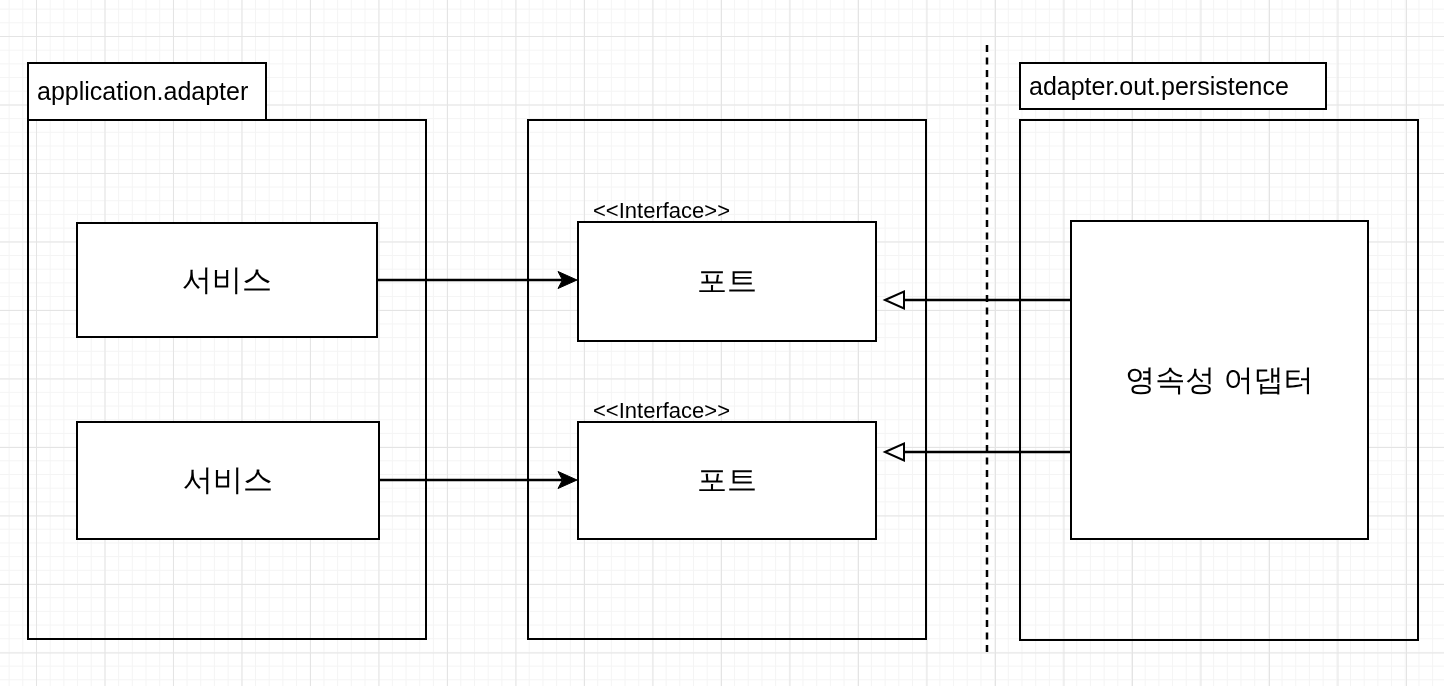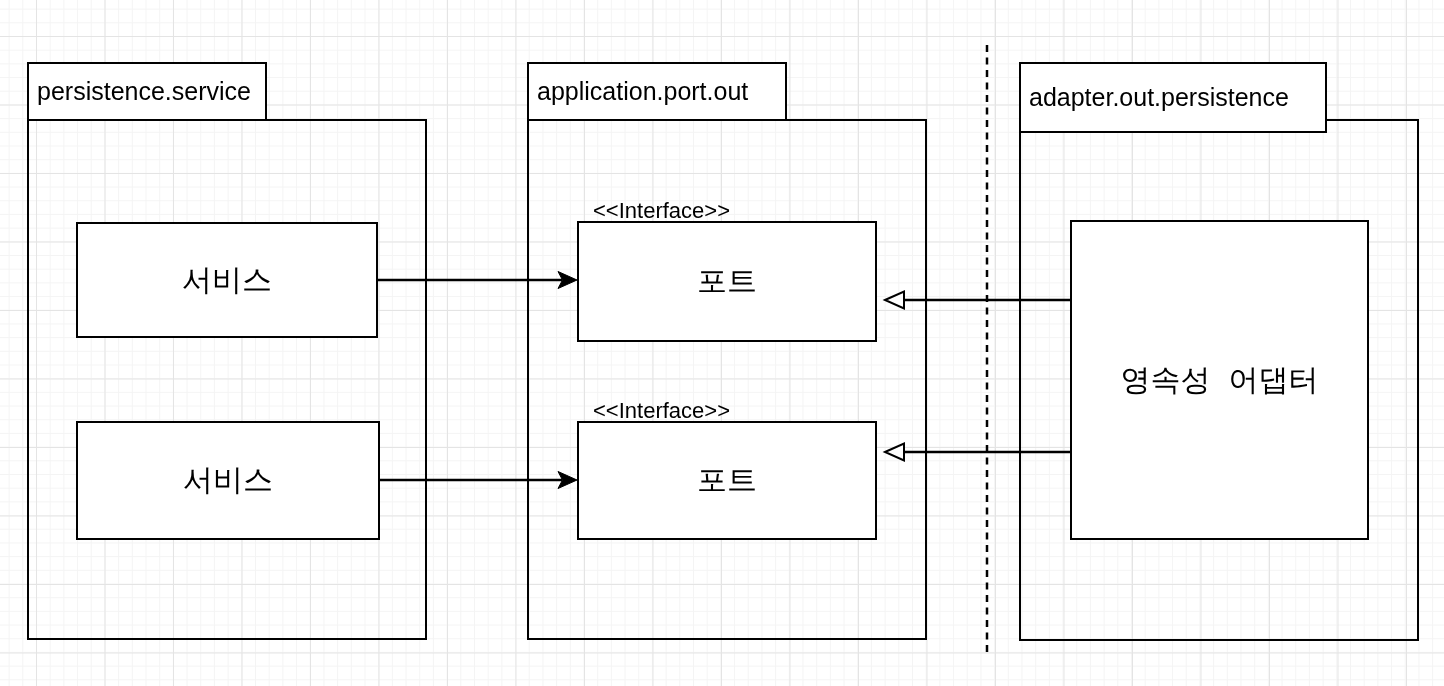--- a/index.html
+++ b/index.html
@@ -62,44 +62,41 @@
     width: 1444px; height: 686px;
     z-index: 2;
   }
   
   .tab-1  { left: 27px;  top: 62px; width: 240px; height: 59px; }
   .body-1 { left: 27px;  top: 118.5px; width: 400px; height: 521px; }
   
   .tab-2  { left: 527px; top: 62px; width: 260px; height: 59px; }
   .body-2 { left: 527px; top: 118.5px; width: 400px; height: 521px; }
   
-  .tab-3  { left: 1019px; top: 62px; width: 308px; height: 71px; }
+  .tab-3  { left: 1019px; top: 62px; width: 308px; height: 48px; }
   .body-3 { left: 1019px; top: 118.5px; width: 400px; height: 522px; }
   
   .service-1 { left: 76px;  top: 222px; width: 302px; height: 116px; }
   .service-2 { left: 76px;  top: 421px; width: 304px; height: 119px; }
   .port-1    { left: 577px; top: 221px; width: 300px; height: 121px; }
   .port-2    { left: 577px; top: 421px; width: 300px; height: 119px; }
-  .adapter   { left: 1070px; top: 220px; width: 299px; height: 320px; font-family: Liberation Mono, monospace; }
+  .adapter   { left: 1070px; top: 220px; width: 299px; height: 320px; }
   .stereo-1  { left: 593px; top: 200px; }
   .stereo-2  { left: 593px; top: 400px; }
 </style>
 </head>
 <body>
 
 <div class="canvas">
 
   <div class="pkg-tab tab-1">
-    <span>persistence.service</span>
+    <span>application.adapter</span>
   </div>
   <div class="pkg-body body-1"></div>
 
-  <div class="pkg-tab tab-2">
-    <span>application.port.out</span>
-  </div>
   <div class="pkg-body body-2"></div>
 
   <div class="pkg-tab tab-3">
     <span>adapter.out.persistence</span>
   </div>
   <div class="pkg-body body-3"></div>
 
   <svg class="edges" viewBox="0 0 1444 686">
 
     <g>

